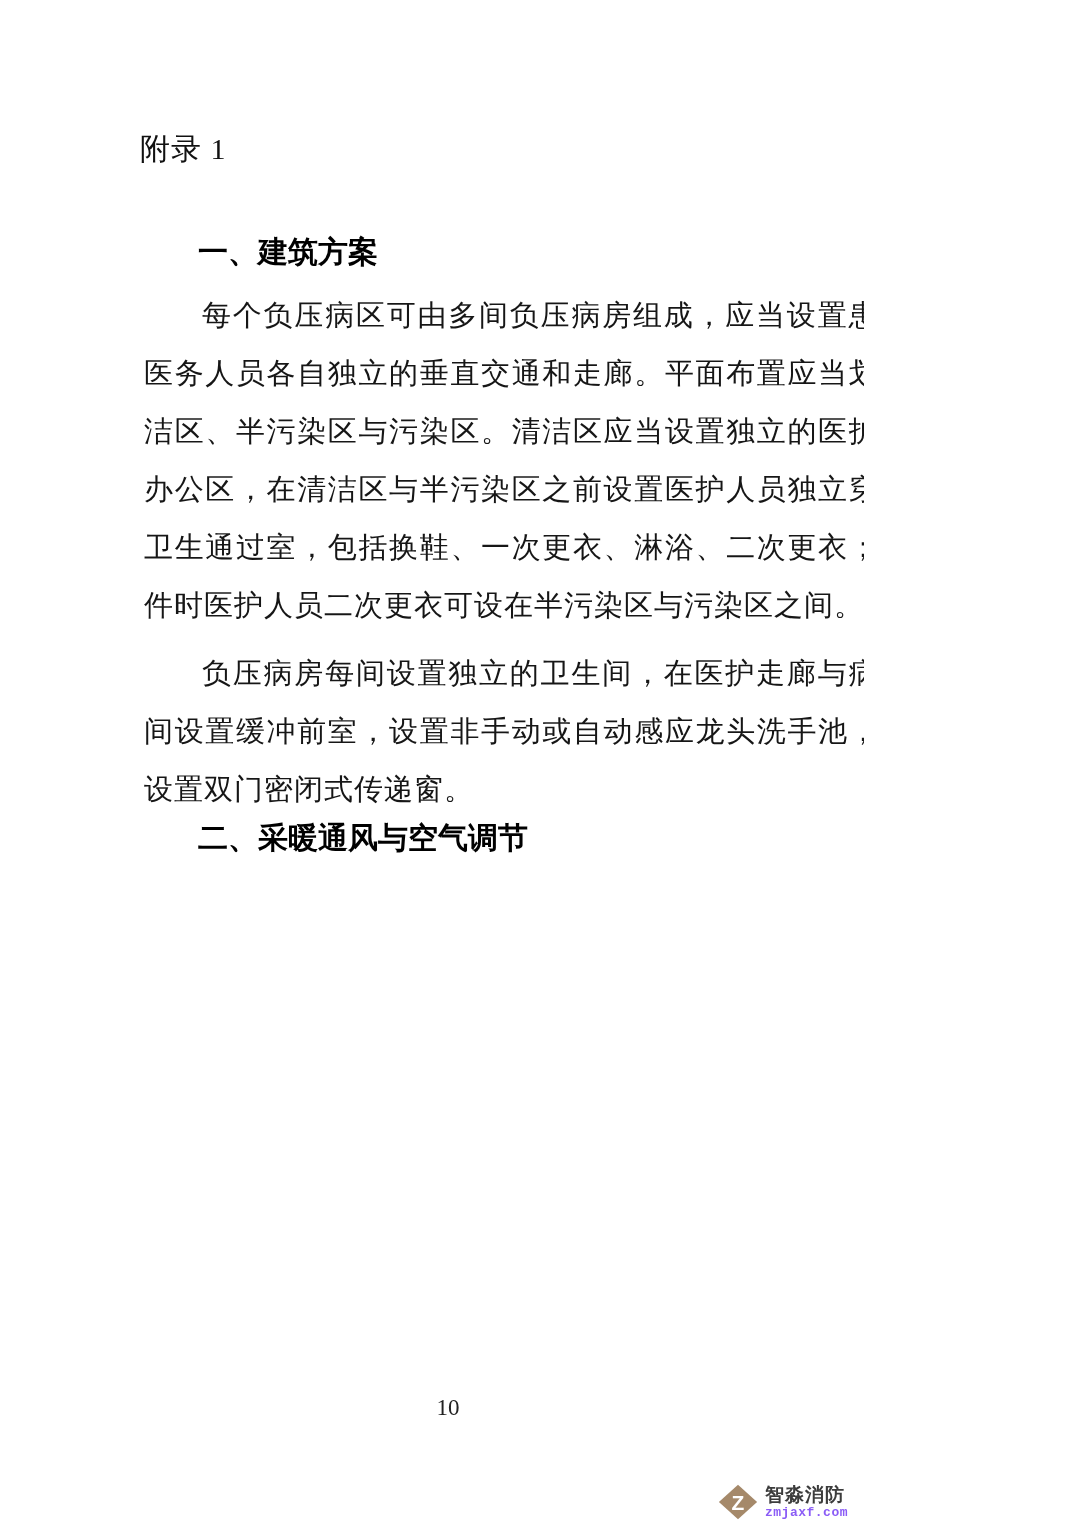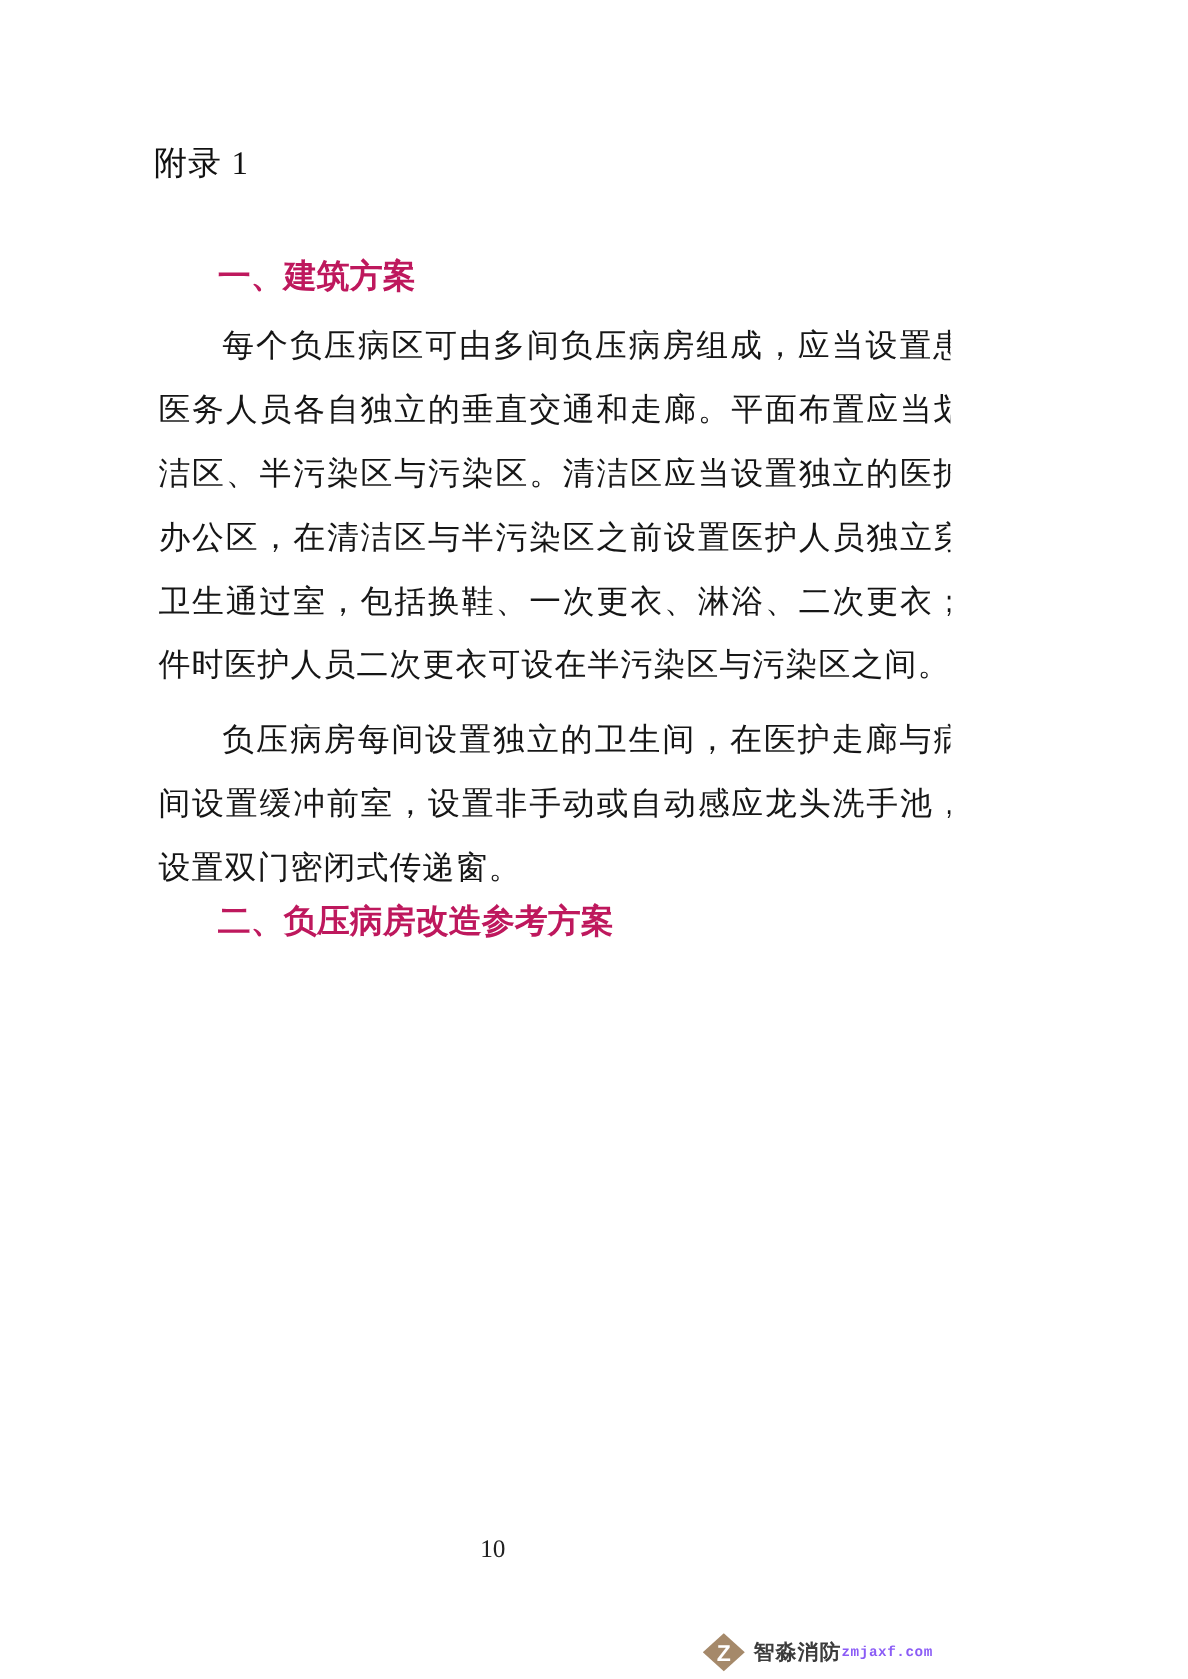--- a/index.html
+++ b/index.html
@@ -34,21 +34,21 @@
     line-height: 48px;
     text-align: center;
     letter-spacing: 1px;
   }
   .sec-heading {
     margin: 64px 0 0 58px;
     font-family: "Liberation Sans", "DejaVu Sans", sans-serif;
     font-size: 30px;
     font-weight: 700;
     line-height: 40px;
-    color: #be185d;
+    color: #000000;
   }
   .sec-heading.tight {
     margin-top: 0;
   }
   .body-para {
     margin: 14px 0 0 4px;
     font-size: 29px;
     line-height: 58px;
     letter-spacing: 1px;
     text-align: justify;
@@ -77,21 +77,21 @@
     align-items: center;
     gap: 7px;
   }
   .watermark .logo {
     width: 40px;
     height: 38px;
     flex: 0 0 auto;
   }
   .watermark .wm-text {
     display: flex;
-    flex-direction: row;
+    flex-direction: column;
     line-height: 1;
   }
   .wm-name {
     font-family: "Liberation Sans", "DejaVu Sans", sans-serif;
     font-size: 19px;
     font-weight: 700;
     color: #3c3c3c;
     letter-spacing: 1px;
   }
   .wm-url {
@@ -112,21 +112,21 @@
 
     <div class="appendix-label">附录 1</div>
 
 
     <h2 class="sec-heading">一、建筑方案</h2>
 
     <p class="body-para p1">每个负压病区可由多间负压病房组成，应当设置患者与医务人员各自独立的垂直交通和走廊。平面布置应当划分清洁区、半污染区与污染区。清洁区应当设置独立的医护人员办公区，在清洁区与半污染区之前设置医护人员独立穿过式卫生通过室，包括换鞋、一次更衣、淋浴、二次更衣；有条件时医护人员二次更衣可设在半污染区与污染区之间。</p>
 
     <p class="body-para p2">负压病房每间设置独立的卫生间，在医护走廊与病房之间设置缓冲前室，设置非手动或自动感应龙头洗手池，墙上设置双门密闭式传递窗。</p>
 
-    <h2 class="sec-heading tight">二、负压病房改造参考方案</h2>
+    <h2 class="sec-heading tight">二、采暖通风与空气调节</h2>
 
 
   </div>
 
   <div class="page-number">10</div>
 
   <div class="watermark">
     <svg class="logo" viewBox="0 0 44 40" xmlns="http://www.w3.org/2000/svg">
       <polygon points="22,1 43,20 22,39 1,20" fill="#a5896a"></polygon>
       <polygon points="12,11 31,11 31,16 20,24 12,18" fill="#ffffff" opacity="0"></polygon>

